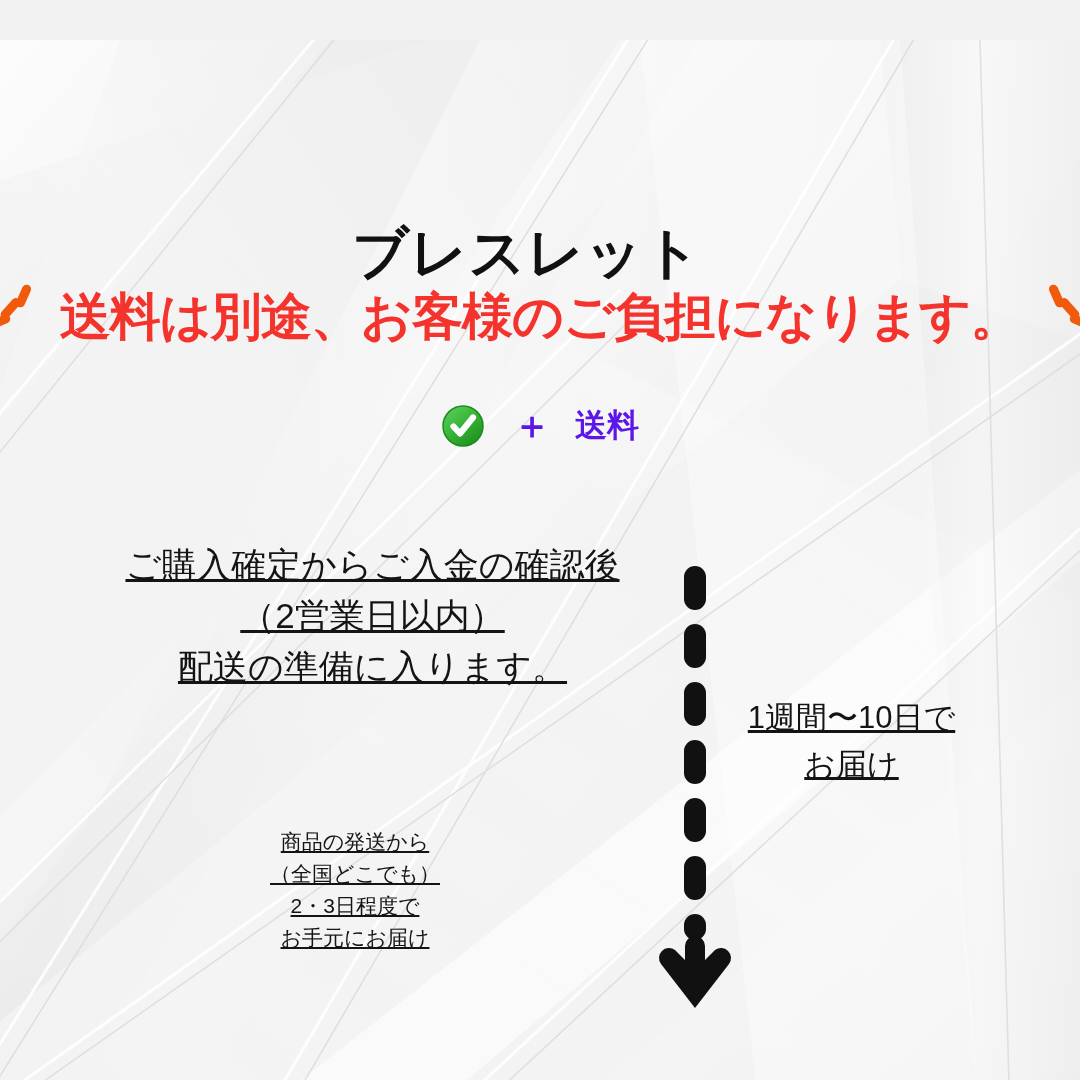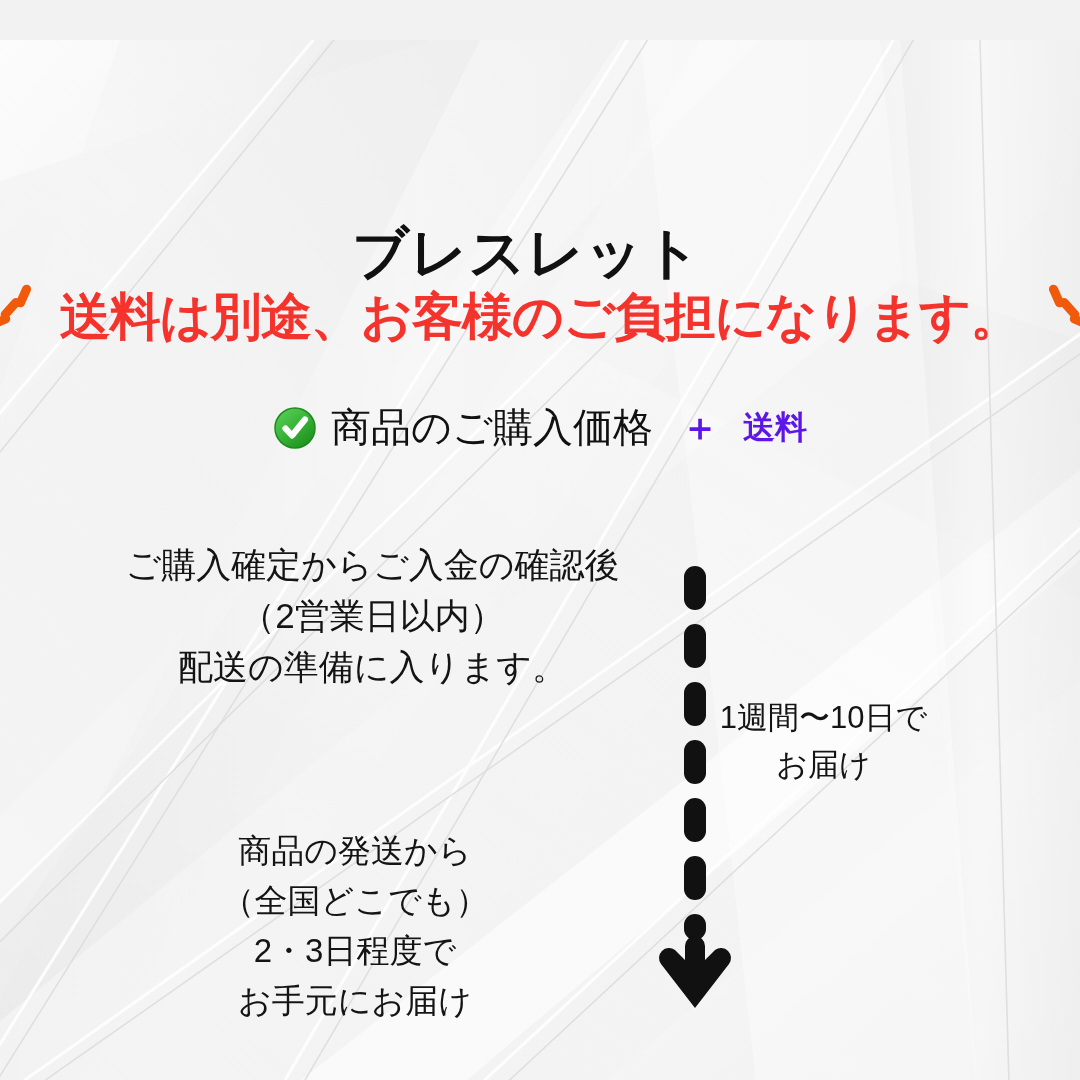--- a/index.html
+++ b/index.html
@@ -99,31 +99,32 @@
     margin-left:10px;
     white-space:nowrap;
   }
 
   
   .para{
     position:absolute;
     color:#141414;
     text-align:center;
     white-space:pre-line;
+    text-decoration:underline;
   }
   #para-step1{
     left:80px;top:500px;width:585px;
     font-size:35px;line-height:1.45;
   }
   #para-step2{
     left:200px;top:786px;width:310px;
-    font-size:33px;line-height:1.52;
+    font-size:21px;line-height:1.52;
   }
   #para-delivery{
-    left:696px;top:655px;width:255px;
+    left:724px;top:655px;width:255px;
     font-size:31px;line-height:1.5;
   }
 
   
   #arrow{
     position:absolute;
     left:655px;top:520px;
     width:80px;height:450px;
   }
   #arrow svg{display:block;}
@@ -215,21 +216,20 @@
       <defs>
         <linearGradient id="gchk" x1="0" y1="0" x2="0.8" y2="1">
           <stop offset="0%" stop-color="#5fd45f"></stop>
           <stop offset="55%" stop-color="#35b235"></stop>
           <stop offset="100%" stop-color="#1d8f1d"></stop>
         </linearGradient>
       </defs>
       <circle cx="22" cy="22" r="20" fill="url(#gchk)" stroke="#1d8a1d" stroke-width="1.5"></circle>
       <path d="M12.5 22.5 L19 29.5 L32 13.5" fill="none" stroke="#ffffff" stroke-width="6.2" stroke-linecap="round" stroke-linejoin="round"></path>
     </svg>
-    <span class="check-label">商品のご購入価格</span>
     <span class="plus-sign">＋</span>
     <span class="fee-label">送料</span>
   </div>
 
   <div class="para" id="para-step1">ご購入確定からご入金の確認後
 （2営業日以内）
 配送の準備に入ります。</div>
 
   <div id="arrow">
     <svg viewBox="0 0 80 450" xmlns="http://www.w3.org/2000/svg">

